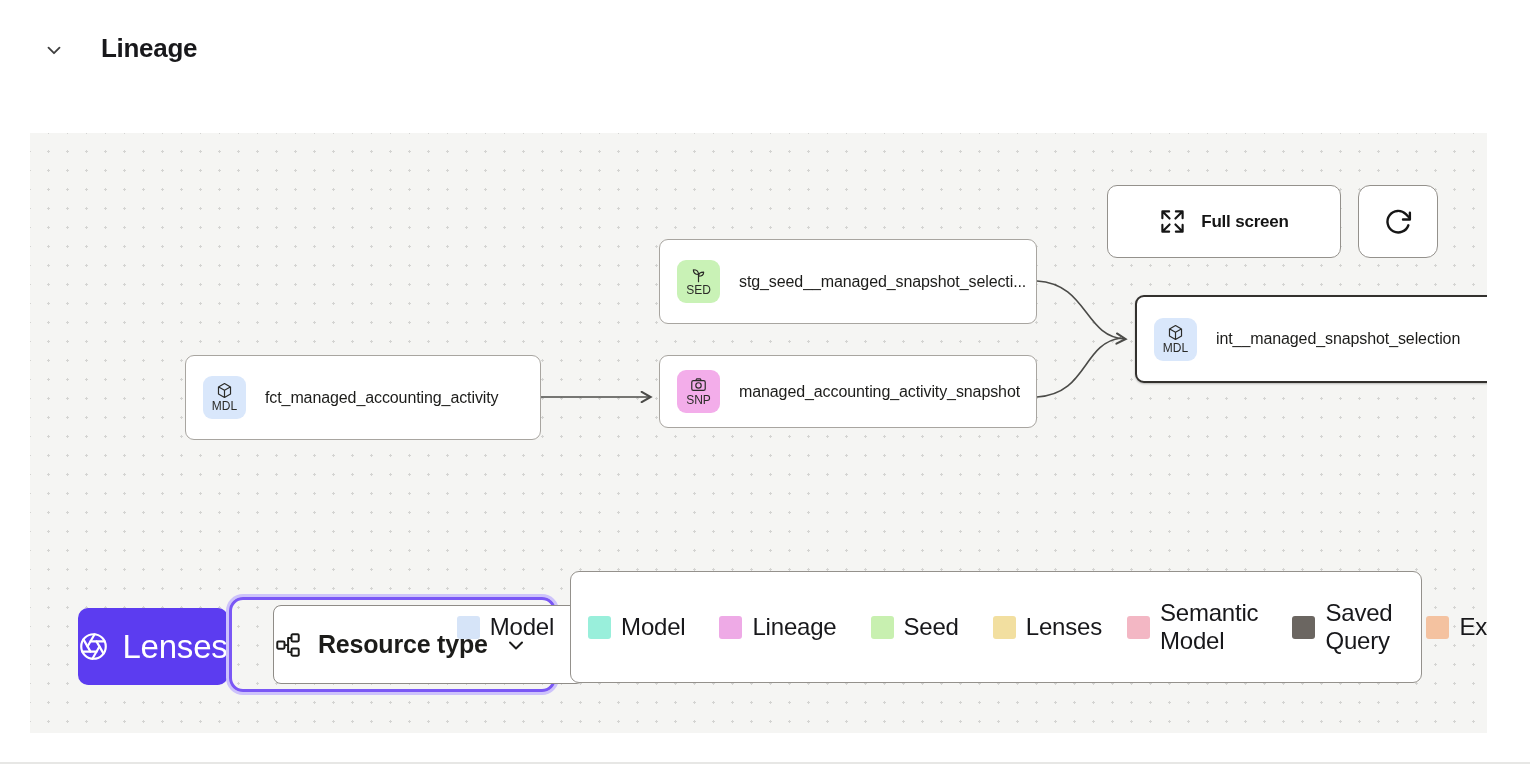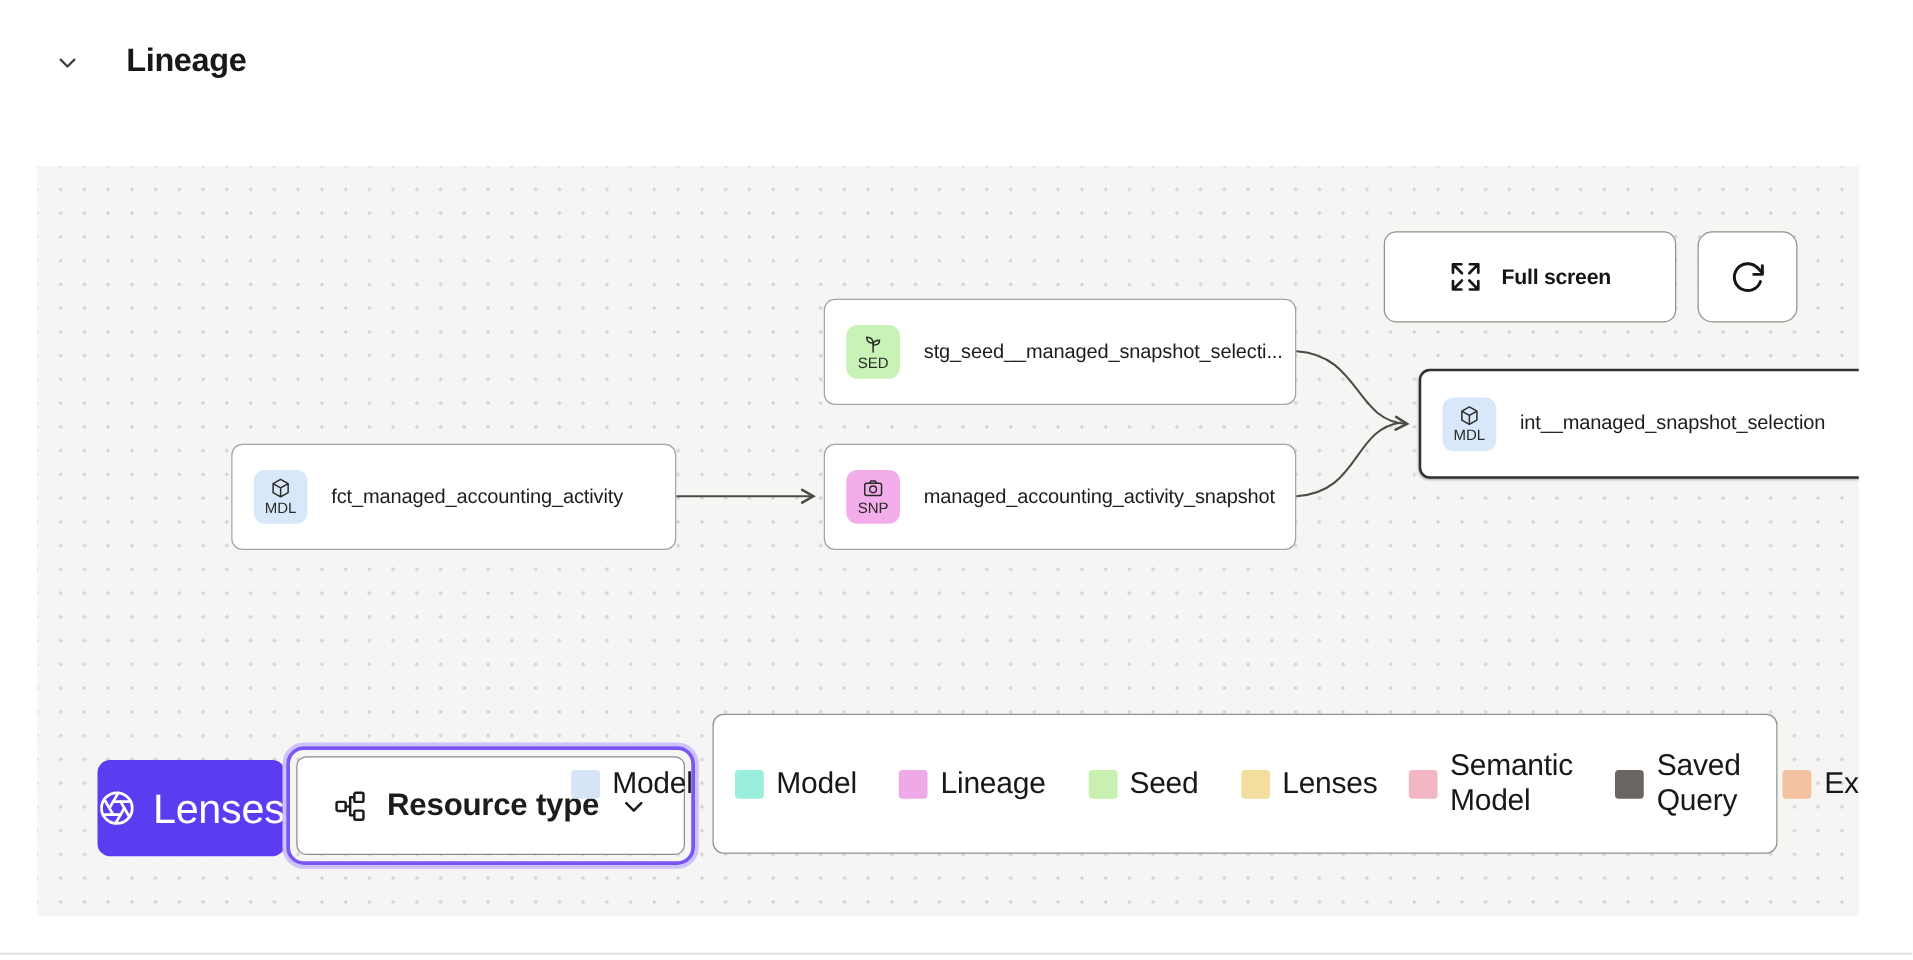--- a/index.html
+++ b/index.html
@@ -43,21 +43,21 @@
 
   .lenses-btn { position: absolute; left: 48px; top: 475px; width: 150px; height: 77px;
     border: none; border-radius: 10px; display: flex; align-items: center; justify-content: center;
     gap: 13px; cursor: pointer; }
   .lenses-btn span { color: #ffffff; font-size: 33px; font-weight: 500; letter-spacing: -0.2px; }
 
   .resource-wrapper { position: absolute; left: 199px; top: 464px; width: 327px; height: 95px;
     border: 3px solid #7a57f5; border-radius: 14px; box-shadow: 0 0 0 3px #cdc2fb;
     background: transparent; padding: 5px; cursor: pointer; }
   .resource-btn { width: 100%; height: 100%; background: #ffffff; border: 1.5px solid #8f8c87;
-    border-radius: 8px; display: flex; align-items: center; justify-content: center; gap: 16px; }
+    border-radius: 8px; display: flex; align-items: center; gap: 16px; margin-left: 36px; }
   .resource-btn span.rt-label { font-size: 25px; font-weight: 600; letter-spacing: -0.2px; color: #1c1c1a; }
 
   
   .legend { position: absolute; left: 540px; top: 438px; width: 852px; height: 112px;
     background: #ffffff; border: 1.5px solid #94918c; border-radius: 9px;
     display: flex; justify-content: center; gap: 15px; padding-left: 24px; }
   .legend-row { display: flex; align-items: center; gap: 34px; }
   .legend-row.row2 { padding-left: 10px; }
   .legend-item { display: flex; align-items: center; gap: 10px; }
   .legend-swatch { width: 23px; height: 23px; border-radius: 3px; flex-shrink: 0; }
@@ -107,21 +107,21 @@
         <svg width="19" height="19" viewBox="0 0 24 24">
           <path d="M12 21 C12 15 12 13 12 11" fill="none" stroke="#2b2b28" stroke-width="1.5" stroke-linecap="round"></path>
           <path d="M12 12 C12 8 10 6 5.5 6 C5.5 10 8 12 12 12 Z" fill="none" stroke="#2b2b28" stroke-width="1.5" stroke-linejoin="round"></path>
           <path d="M12 14 C12 10.5 14 9 18.5 9 C18.5 12.5 16 14 12 14 Z" fill="none" stroke="#2b2b28" stroke-width="1.5" stroke-linejoin="round"></path>
         </svg>
         <span class="badge-label">SED</span>
       </div>
       <span class="node-label">stg_seed__managed_snapshot_selecti...</span>
     </div>
 
-    <div class="node" style="left:629px; top:222px; width:378px; height:85px;">
+    <div class="node" style="left:629px; top:222px; width:378px; height:73px;">
       <div class="node-badge" style="background-color: rgb(243, 173, 234);">
         <svg width="19" height="19" viewBox="0 0 24 24">
           <path d="M8.5 7 L9.8 4.8 H14.2 L15.5 7" fill="none" stroke="#2b2b28" stroke-width="1.5" stroke-linejoin="round"></path>
           <rect x="3.5" y="7" width="17" height="12.5" rx="2" fill="none" stroke="#2b2b28" stroke-width="1.5"></rect>
           <circle cx="12" cy="13.2" r="3.4" fill="none" stroke="#2b2b28" stroke-width="1.5"></circle>
         </svg>
         <span class="badge-label">SNP</span>
       </div>
       <span class="node-label">managed_accounting_activity_snapshot</span>
     </div>

